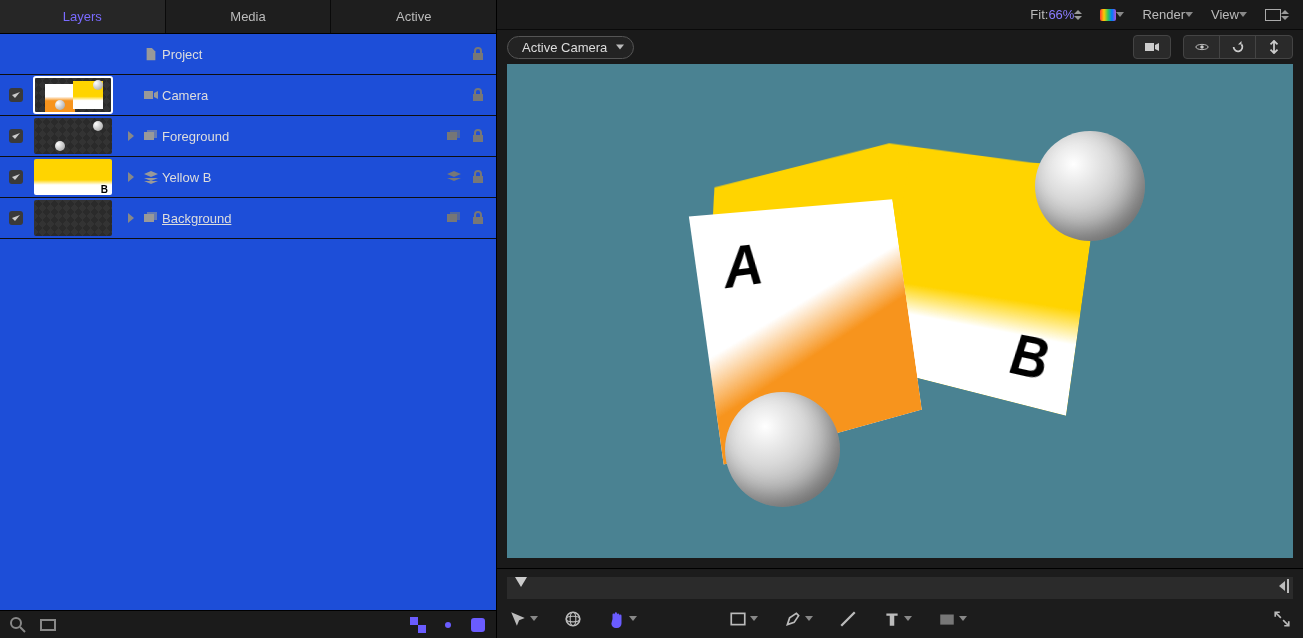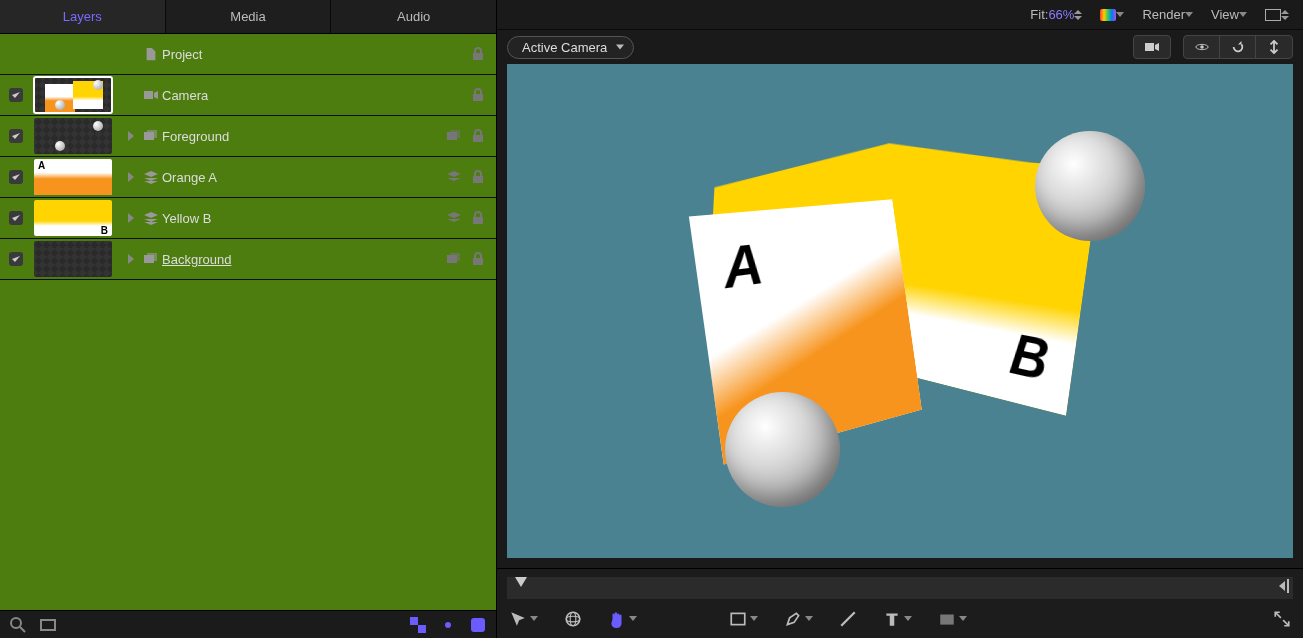--- a/index.html
+++ b/index.html
@@ -34,21 +34,21 @@
       justify-content: center;
       color: #bbb;
       border-right: 1px solid #0a0a0a;
       cursor: pointer;
     }
     .tab:last-child { border-right: none; }
     .tab.active { color: #7a6bff; background: #262626; }
     .layer-list {
       flex: 1;
       overflow-y: auto;
-      background: #4d7c0f;
+      background: #1d4ed8;
     }
     .row {
       display: flex;
       align-items: center;
       height: 41px;
       border-bottom: 1px solid #0f0f0f;
       padding-right: 10px;
     }
     .check-col {
       width: 32px;
@@ -328,21 +328,21 @@
     .thumb.yellow-thumb { background: linear-gradient(180deg,#ffd400 58%,#fff 72%); }
     .thumb.yellow-thumb .lt { position:absolute; bottom:0px; right:4px; font-weight:900; font-size:10px; color:#000;}
   </style>
 </head>
 <body>
 
 <div class="sidebar">
   <div class="tab-bar">
     <div class="tab active">Layers</div>
     <div class="tab">Media</div>
-    <div class="tab">Audio</div>
+    <div class="tab">Active</div>
   </div>
 
   <div class="layer-list">
 
     <div class="row project">
       <div class="check-col"></div>
       <div class="thumb"></div>
       <div class="expander-col"></div>
       <div class="type-icon-col">
         <svg class="type-icon" viewBox="0 0 16 16">
@@ -415,49 +415,20 @@
         <svg class="ico" viewBox="0 0 16 14">
             <rect x="1" y="3" width="10" height="8"></rect>
             <rect x="4" y="1" width="10" height="8" fill-opacity=".6"></rect>
           </svg>
         <svg class="ico" viewBox="0 0 16 16">
             <path d="M4 7V5a4 4 0 018 0v2h1v7H3V7h1zm2 0h4V5a2 2 0 00-4 0v2z"></path>
           </svg>
       </div>
     </div>
 
-    <div class="row">
-      <div class="check-col">
-          <div class="checkbox">
-            <svg viewBox="0 0 10 10">
-              <path d="M1 5l3 3 5-6"></path>
-            </svg>
-          </div>
-        </div>
-      <div class="thumb orange-thumb">
-          <span class="lt">A</span>
-        </div>
-      <div class="expander-col">
-          <div class="disclosure"></div>
-        </div>
-      <div class="type-icon-col">
-        <svg class="type-icon" viewBox="0 0 16 14">
-            <path d="M8 1l7 3-7 3-7-3zM1 8l7 3 7-3M1 11l7 3 7-3"></path>
-          </svg>
-      </div>
-      <div class="label-col">Orange A</div>
-      <div class="trailing">
-        <svg class="ico" viewBox="0 0 16 14">
-            <path d="M8 1l7 3-7 3-7-3zM1 8l7 3 7-3"></path>
-          </svg>
-        <svg class="ico" viewBox="0 0 16 16">
-            <path d="M4 7V5a4 4 0 018 0v2h1v7H3V7h1zm2 0h4V5a2 2 0 00-4 0v2z"></path>
-          </svg>
-      </div>
-    </div>
 
     <div class="row">
       <div class="check-col">
           <div class="checkbox">
             <svg viewBox="0 0 10 10">
               <path d="M1 5l3 3 5-6"></path>
             </svg>
           </div>
         </div>
       <div class="thumb yellow-thumb">

